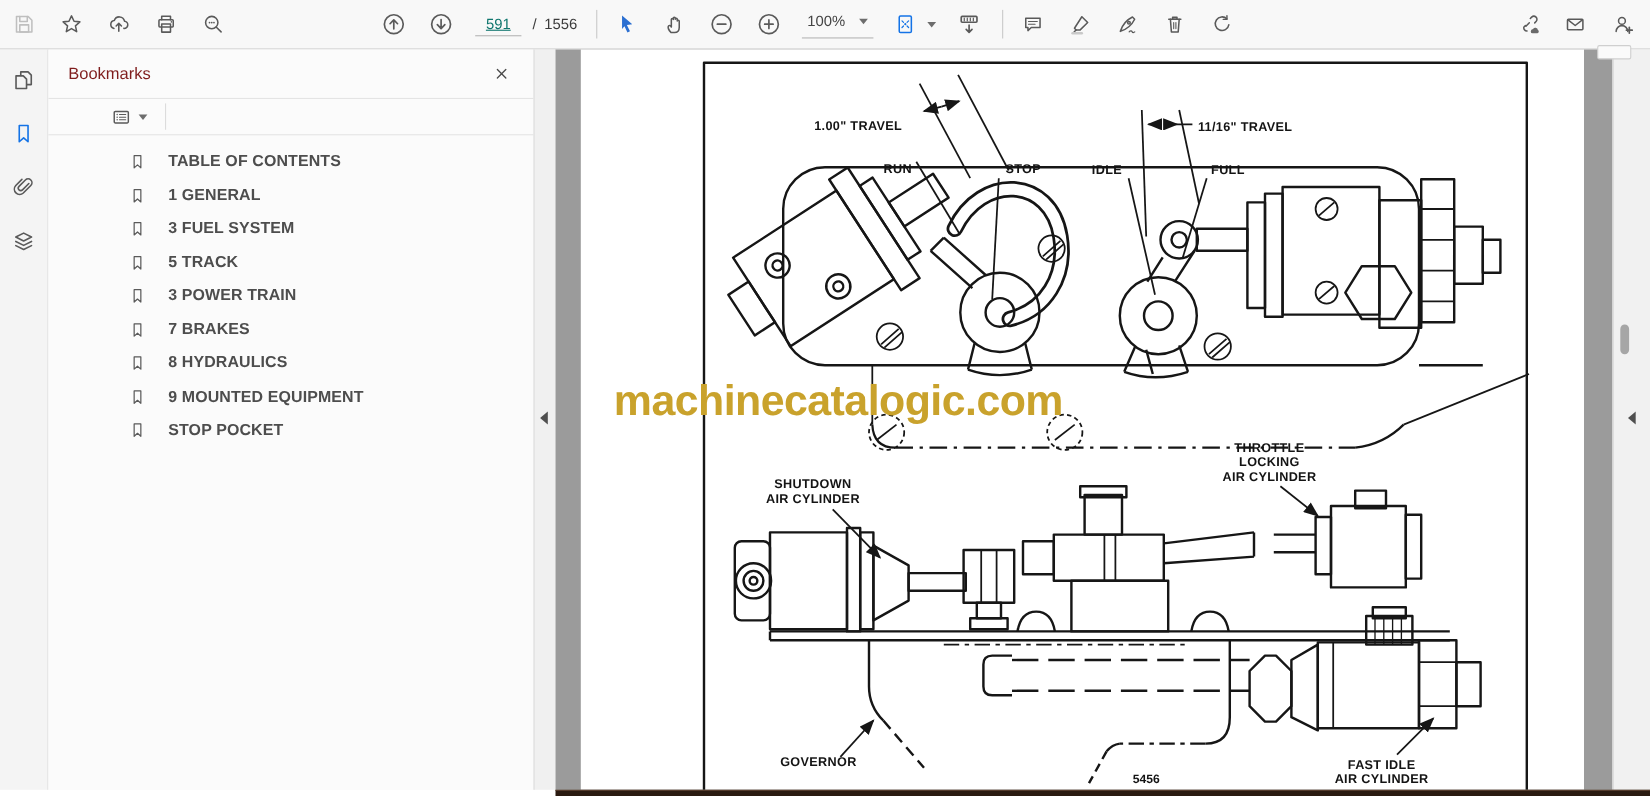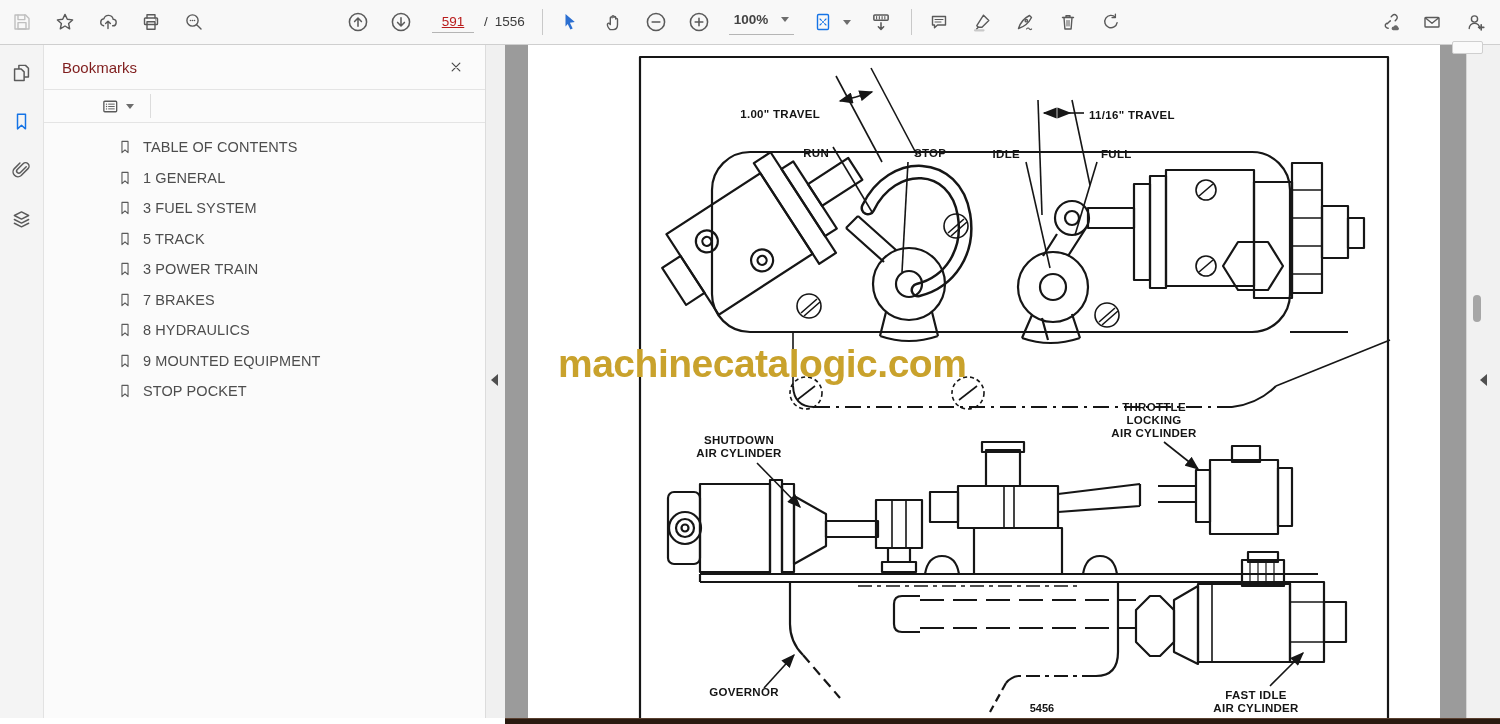--- a/index.html
+++ b/index.html
@@ -9,44 +9,44 @@
   #toolbar{position:absolute;left:0;top:0;width:1500px;height:45px;background:#f8f8f8;
            border-bottom:1px solid #cfcfcf;display:flex;align-items:center;box-sizing:border-box;}
   .tbtn{width:30px;height:30px;display:flex;align-items:center;justify-content:center;flex:0 0 auto;cursor:pointer;}
   .tbtn svg{display:block;}
   .ic{stroke:#5a5a5a;fill:none;stroke-width:1.4;stroke-linecap:round;stroke-linejoin:round;}
   .ic-dis{stroke:#bfbfbf;}
   .ic-blue{stroke:#1473E6;}
   .vdiv{width:0;height:26px;border-left:1px solid #c9c9c9;flex:0 0 auto;}
   .pagebox{display:flex;align-items:baseline;flex:0 0 auto;}
   #page-input{width:42px;text-align:center;border:none;border-bottom:1px solid #b5b5b5;background:transparent;
-              font-family:"Liberation Sans",sans-serif;font-size:13.5px;color:#b91c1c;padding:2px 0 3px;outline:none;text-decoration:underline;}
+              font-family:"Liberation Sans",sans-serif;font-size:13.5px;color:#0f766e;padding:2px 0 3px;outline:none;text-decoration:underline;}
   .pgsep,.pgtot{font-size:13.5px;color:#3c3c3c;}
   #zoomctrl{display:flex;align-items:center;gap:13px;border-bottom:1px solid #b5b5b5;
-            padding:3px 5px 7px;cursor:pointer;flex:0 0 auto;font-weight:bold;}
+            padding:3px 5px 7px;cursor:pointer;flex:0 0 auto;}
   #zoomctrl span{font-size:13.5px;color:#444;}
   .caret{width:0;height:0;border-left:4px solid transparent;border-right:4px solid transparent;
          border-top:5px solid #6d6d6d;flex:0 0 auto;}
   
   #rail{position:absolute;left:0;top:45px;width:44px;height:673px;background:#f4f4f4;
         border-right:1px solid #e2e2e2;display:flex;flex-direction:column;align-items:center;
         padding-top:14px;gap:23px;box-sizing:border-box;}
   .rbtn{width:26px;height:26px;display:flex;align-items:center;justify-content:center;cursor:pointer;}
   
   #panel{position:absolute;left:44px;top:45px;width:441px;height:673px;background:#fbfbfb;box-sizing:border-box;}
   #panel-header{height:45px;display:flex;align-items:center;justify-content:space-between;
                 padding:0 18px;border-bottom:1px solid #e4e4e4;box-sizing:border-box;}
   #panel-title{font-size:15px;color:#7f1d1d;}
   #panel-close{width:22px;height:22px;display:flex;align-items:center;justify-content:center;cursor:pointer;}
   #panel-toolbar{height:33px;display:flex;align-items:center;padding-left:57px;
                  border-bottom:1px solid #e4e4e4;box-sizing:border-box;}
   #opts-btn{display:flex;align-items:center;gap:6px;cursor:pointer;}
   #panel-toolbar .pt-div{width:0;height:24px;border-left:1px solid #dcdcdc;margin-left:16px;}
   #bm-list{padding-top:9px;}
-  .bm-item{height:30.5px;display:flex;align-items:center;padding-left:73px;gap:10px;cursor:pointer;}
+  .bm-item{height:30.5px;display:flex;align-items:center;padding-left:73px;gap:20px;cursor:pointer;font-weight:bold;}
   .bm-item span{font-size:14.5px;color:#4d4d4d;letter-spacing:.1px;}
   
   #collapse-strip{position:absolute;left:485px;top:45px;width:20px;height:673px;background:#f0f0f0;
                   border-left:1px solid #dcdcdc;box-sizing:border-box;}
   .tri-left{position:absolute;width:0;height:0;border-top:6px solid transparent;
             border-bottom:6px solid transparent;border-right:7px solid #4f4f4f;cursor:pointer;}
   #docarea{position:absolute;left:505px;top:45px;width:961px;height:673px;background:#9b9b9b;}
   #pdfpage{position:absolute;left:23px;top:0;width:912px;height:673px;background:#ffffff;}
   #pdfpage svg{display:block;}
   #scrollstrip{position:absolute;left:1466px;top:45px;width:34px;height:673px;background:#f1f1f1;

